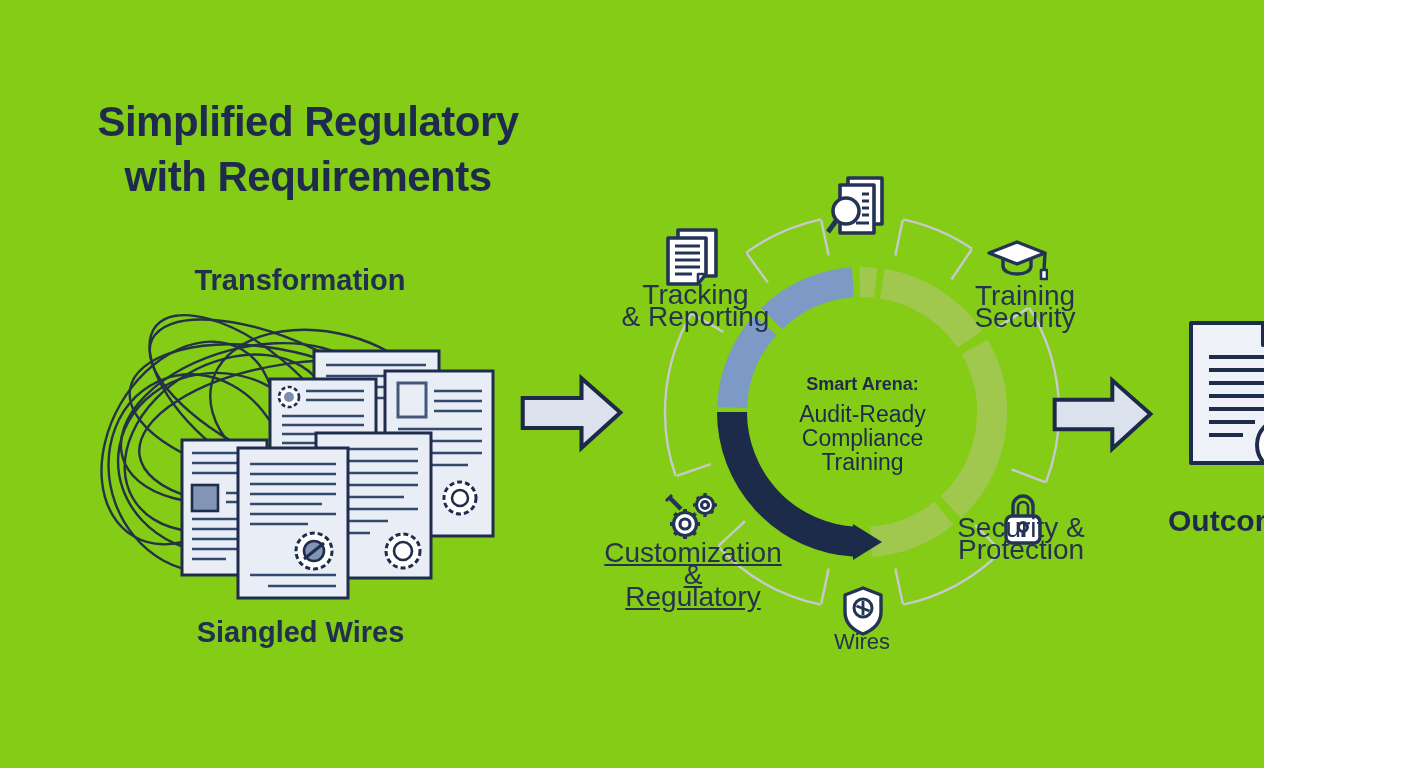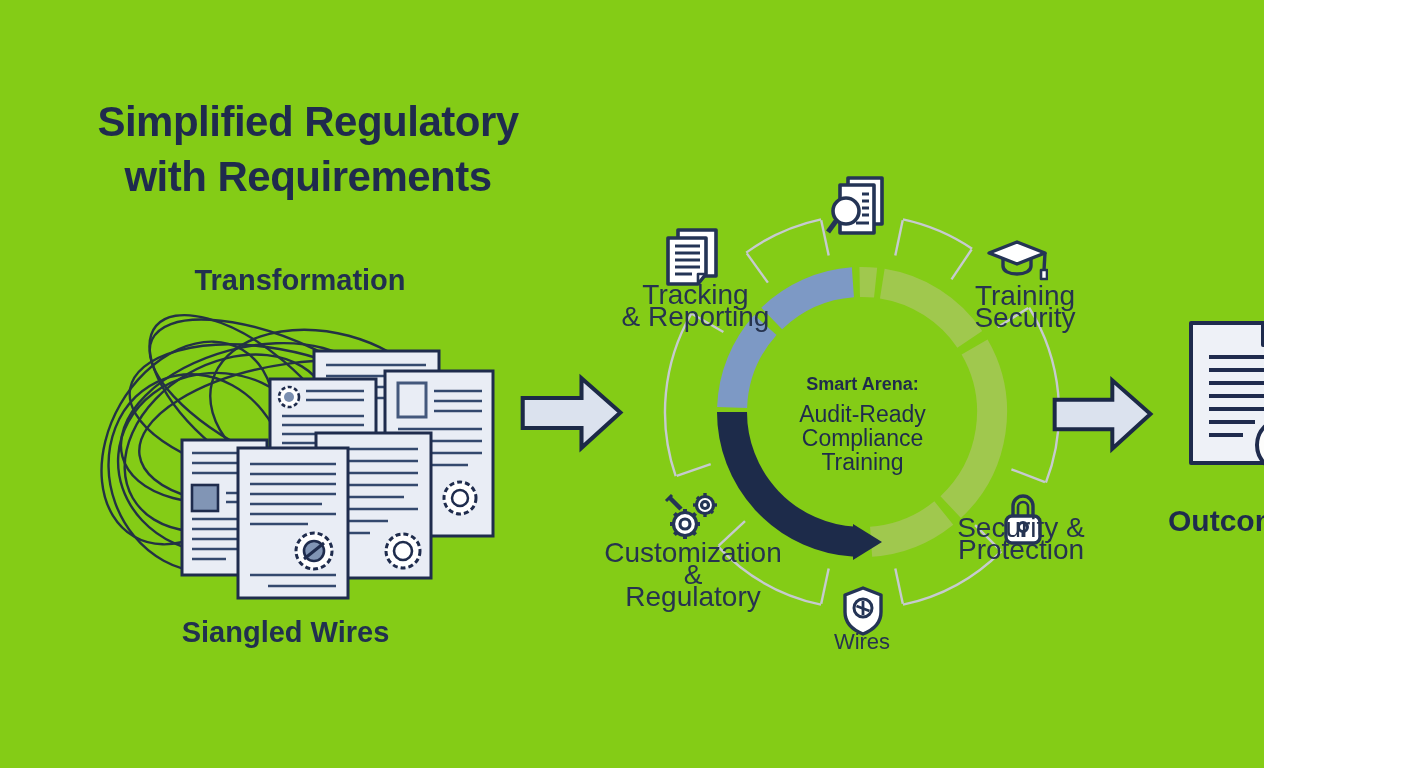--- a/index.html
+++ b/index.html
@@ -11,27 +11,27 @@
   }
   .abs{position:absolute;}
   .title{
     left:70px;top:94px;width:476px;text-align:center;
     font-size:42px;font-weight:700;line-height:55px;letter-spacing:-0.5px;color:#1f2b4d;
   }
   .section-label{
     text-align:center;font-weight:700;font-size:29px;color:#21304f;
   }
   .lbl-transformation{left:150px;top:264px;width:300px;}
-  .lbl-tangled{left:133px;top:616px;width:305px;}
+  .lbl-tangled{left:148px;top:616px;width:305px;}
   .feature-label{
     text-align:center;font-size:28px;line-height:22px;font-weight:500;color:#26334f;
   }
   .lbl-tracking{left:613px;top:284px;width:165px;}
   .lbl-training{left:945px;top:285px;width:160px;}
-  .lbl-custom{left:602px;top:542px;width:182px;}
+  .lbl-custom{left:602px;top:542px;width:182px;text-decoration:underline;}
   .lbl-security{left:938px;top:517px;width:166px;text-align:center;}
   .lbl-ease{left:799px;top:631px;width:126px;font-size:22px;}
   .hub-center{
     left:765px;top:370px;width:195px;text-align:center;color:#1f2b4d;
   }
   .hub-center .h{font-size:18px;font-weight:700;line-height:28px;margin-bottom:4px;}
   .hub-center .l{font-size:23px;line-height:24px;}
   .lbl-outcome{left:1168px;top:504px;width:165px;text-align:left;font-size:30px;font-weight:700;color:#1f2b4d;}
   svg{display:block;}
 </style>

